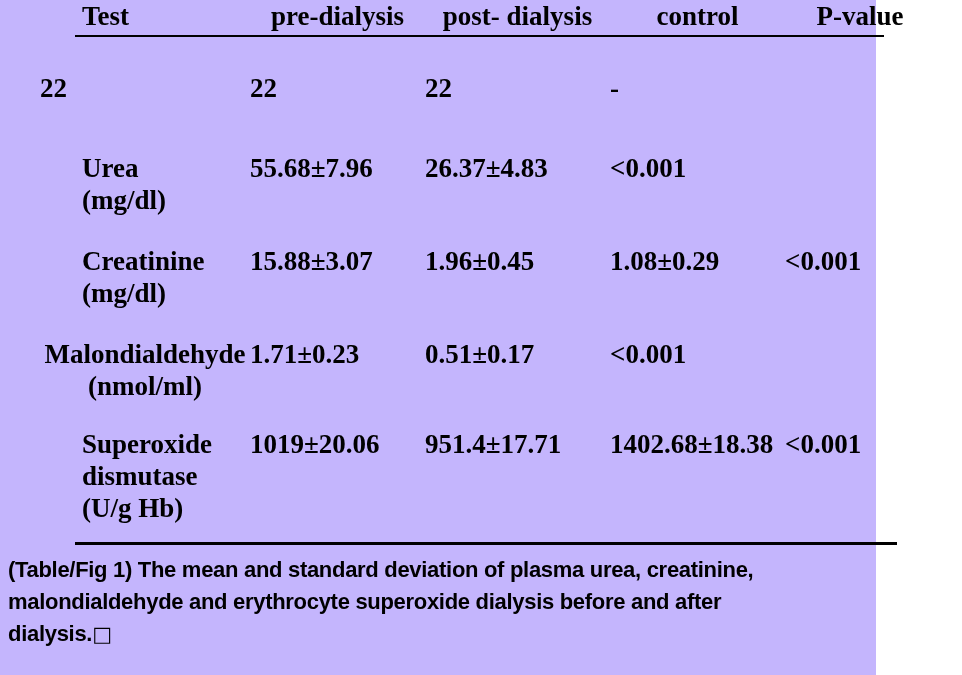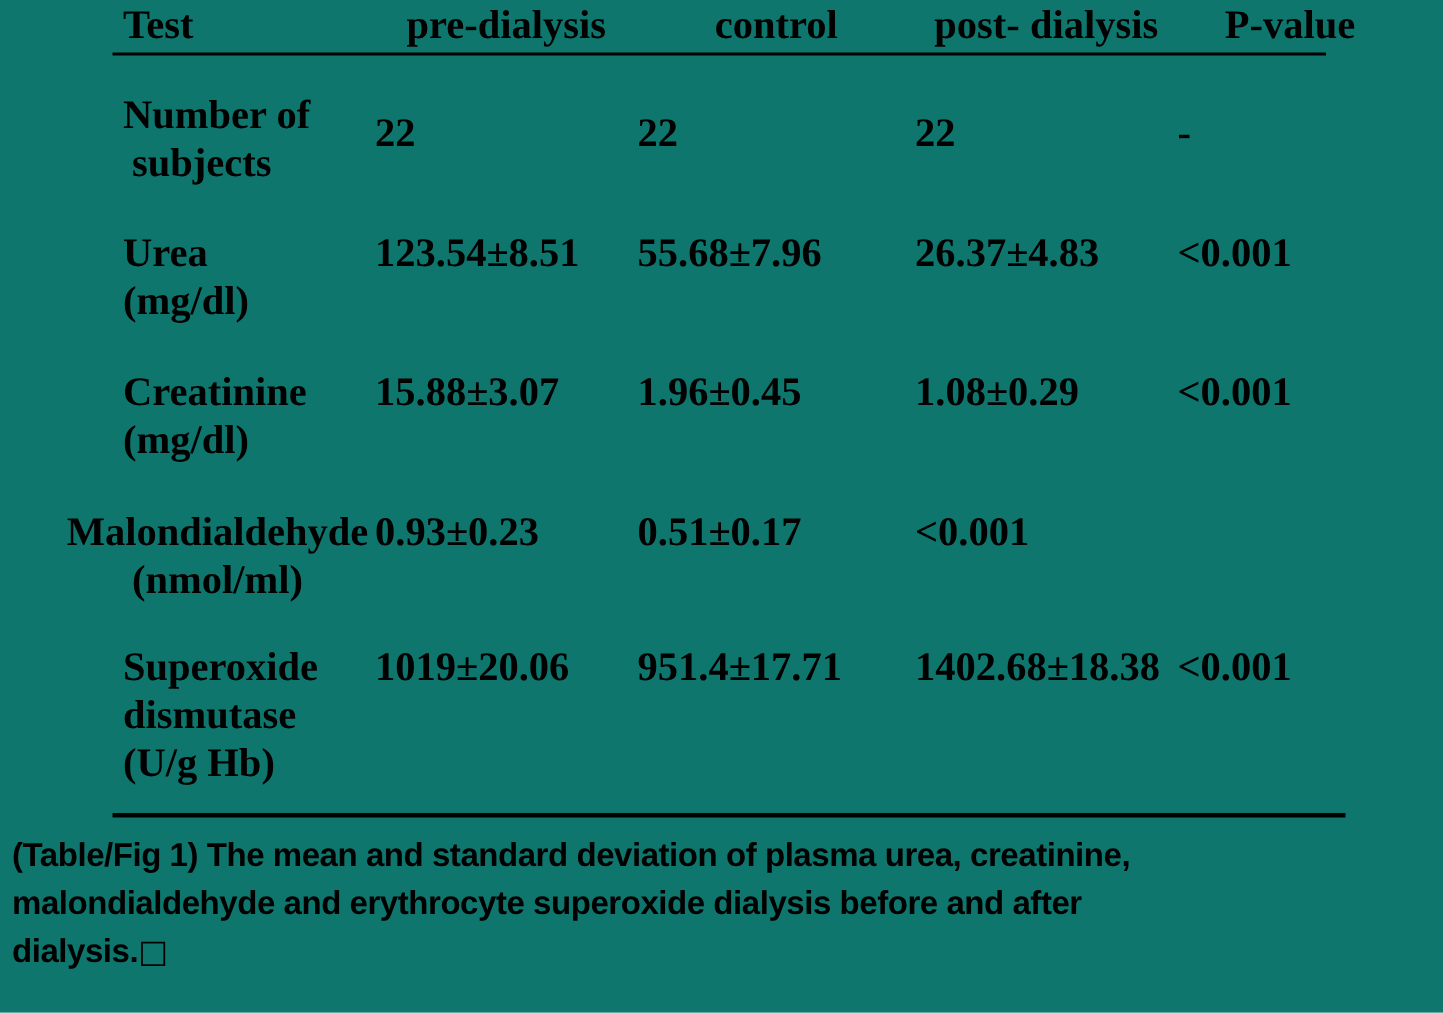--- a/index.html
+++ b/index.html
@@ -2,21 +2,21 @@
 <html><head>
 <meta charset="utf-8">
 <style>
   html, body { margin: 0; padding: 0; }
   body {
     width: 962px; height: 675px;
     background: #ffffff;
     overflow: hidden;
     color: #000000;
   }
-  .page { position: relative; width: 962px; height: 675px; background: #0f766e; }
+  .page { position: relative; width: 876px; height: 675px; background: #c4b5fd; }
 
   
   .tbl {
     margin-left: 40px;
     width: 895px;
     font-family: "Liberation Serif", "DejaVu Serif", serif;
     font-weight: bold;
     font-size: 27px;
     line-height: 32px;
     color: #000000;
@@ -70,44 +70,39 @@
 </head>
 <body>
 
 <div class="page">
 
   <div class="tbl">
 
     <div class="grid-row hdr">
       <div class="c0">Test</div>
       <div class="c">pre-dialysis</div>
+      <div class="c">post- dialysis</div>
       <div class="c">control</div>
-      <div class="c">post- dialysis</div>
       <div class="c">P-value</div>
     </div>
 
     <div class="rule rule-top"></div>
 
     <div class="grid-row r1">
-      <div class="label">
-        <div class="line">Number of</div>
-        <div class="line indent">subjects</div>
-      </div>
       <div class="val">22</div>
       <div class="val">22</div>
       <div class="val">22</div>
       <div class="val">-</div>
     </div>
 
     <div class="grid-row r2">
       <div class="label">
         <div class="line">Urea</div>
         <div class="line">(mg/dl)</div>
       </div>
-      <div class="val">123.54±8.51</div>
       <div class="val">55.68±7.96</div>
       <div class="val">26.37±4.83</div>
       <div class="val">&lt;0.001</div>
     </div>
 
     <div class="grid-row r3">
       <div class="label">
         <div class="line">Creatinine</div>
         <div class="line">(mg/dl)</div>
       </div>
@@ -115,21 +110,21 @@
       <div class="val">1.96±0.45</div>
       <div class="val">1.08±0.29</div>
       <div class="val">&lt;0.001</div>
     </div>
 
     <div class="grid-row r4 row-malon">
       <div class="label">
         <div class="line">Malondialdehyde</div>
         <div class="line">(nmol/ml)</div>
       </div>
-      <div class="val">0.93±0.23</div>
+      <div class="val">1.71±0.23</div>
       <div class="val">0.51±0.17</div>
       <div class="val">&lt;0.001</div>
     </div>
 
     <div class="grid-row r5">
       <div class="label">
         <div class="line">Superoxide</div>
         <div class="line">dismutase</div>
         <div class="line">(U/g Hb)</div>
       </div>

